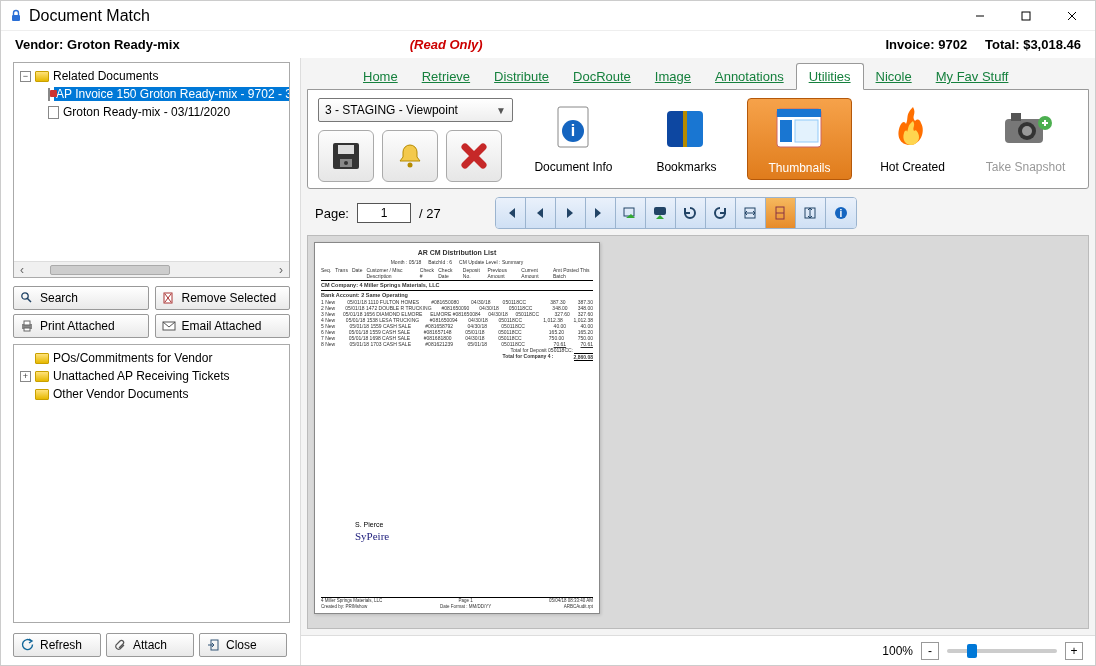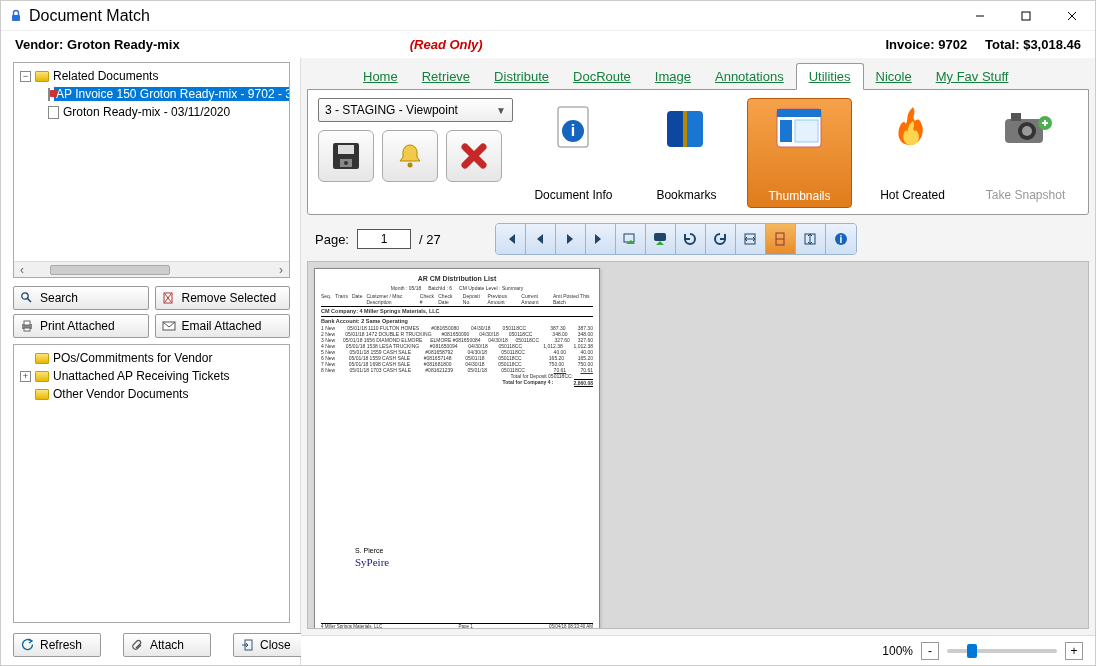--- a/index.html
+++ b/index.html
@@ -24,35 +24,35 @@
   .tree-row { display:flex; align-items:center; height:18px; padding-left:6px; white-space:nowrap;}
   .tree-row.sel span.label{ background:#0078d7; color:#fff; padding:0 2px;}
   .folder-icon{ width:14px; height:11px; background:linear-gradient(#ffe27a,#e6b800); border:1px solid #c9a000; border-radius:1px; display:inline-block; margin-right:4px;}
   .doc-icon{ width:11px; height:13px; background:#fff; border:1px solid #888; display:inline-block; margin-right:4px; position:relative;}
   .doc-icon.red::after{content:""; position:absolute; left:1px; top:1px; width:7px; height:7px; background:#c33; border-radius:1px;}
   .expander{ width:11px; height:11px; border:1px solid #888; display:inline-flex; align-items:center; justify-content:center; font-size:9px; line-height:9px; margin-right:4px; background:#fff; color:#444;}
   .btn-row { display:flex; gap:6px; margin:4px 10px 0 12px;}
   .btn-row .wbtn{ flex:1;}
   .wbtn{ height:24px; border:1px solid #999; background:linear-gradient(#fff,#e9e9e9); border-radius:2px; display:flex; align-items:center; justify-content:flex-start; gap:6px; font-size:12px; padding:0 6px;}
   .tree-panel2 { border:1px solid #aaa; margin:6px 10px 4px 12px; flex:1; background:#fff; padding-top:4px;}
-  .bottom-btns{ display:flex; gap:22px; padding:6px 10px 8px 12px;}
+  .bottom-btns{ display:flex; gap:5px; padding:6px 10px 8px 12px;}
   .bottom-btns .wbtn{ width:88px; flex:none;}
   .right { flex:1; display:flex; flex-direction:column; background:#f4f4f4; min-width:0;}
   .tabbar { display:flex; align-items:flex-end; padding:4px 6px 0 50px; background:#f4f4f4; font-size:13px;}
   .tab { padding:5px 12px 5px 12px; color:#15803d; cursor:default;text-decoration:underline;}
   .tab.active { background:#fff; border:1px solid #999; border-bottom:1px solid #fff; border-radius:3px 3px 0 0; position:relative; top:1px;}
   .ribbon { background:#fff; border:1px solid #999; margin:0 6px 0 6px; border-radius:0 0 3px 3px; padding:8px 10px 6px 10px; display:flex; align-items:flex-start; gap:8px;}
   .ribbon-left{ display:flex; flex-direction:column; gap:8px; width:205px;}
   .combo{ height:24px; border:1px solid #777; background:linear-gradient(#fff,#eee); display:flex; align-items:center; padding:0 6px; font-size:12px; justify-content:space-between; border-radius:2px;}
   .combo .chev{ font-size:10px; color:#555;}
   .mini-btns{ display:flex; gap:8px;}
   .mini-btn{ width:56px; height:52px; border:1px solid #aaa; border-radius:6px; background:linear-gradient(#fdfdfd,#e6e6e6); display:flex; align-items:center; justify-content:center;}
   .big-btn{ width:110px; display:flex; flex-direction:column; align-items:center; gap:4px; padding:2px 4px 4px 4px; border-radius:4px;}
   .big-btn.sel{ background:linear-gradient(#f6a24a,#e07c1c); border:1px solid #b4580a;}
-  .big-btn .cap{ font-size:12px; color:#000;margin-top:28px;}
+  .big-btn .cap{ font-size:12px; color:#000;}
   .big-btn.sel .cap{ color:#fff;}
   .big-btn.disabled .cap{ color:#999;}
   .big-icon{ width:56px; height:56px; display:flex; align-items:center; justify-content:center;}
   .page-bar{ display:flex; align-items:center; gap:8px; padding:8px 10px 6px 14px;}
   .page-bar .lbl{ font-size:13px;}
   .page-input{ width:54px; height:20px; border:1px solid #555; text-align:center; font-size:12px; background:#fff;}
   .nav-btns{ display:flex; gap:0; margin-left:46px; border:1px solid #9bb4cf; border-radius:4px; overflow:hidden;}
   .nav-btn{ width:30px; height:30px; background:linear-gradient(#eaf1fb,#cfe0f4); border-right:1px solid #9bb4cf; display:flex; align-items:center; justify-content:center;}
   .nav-btn:last-child{ border-right:none;}
   .nav-btn.active{ background:linear-gradient(#f6b85e,#e78b2a);}

